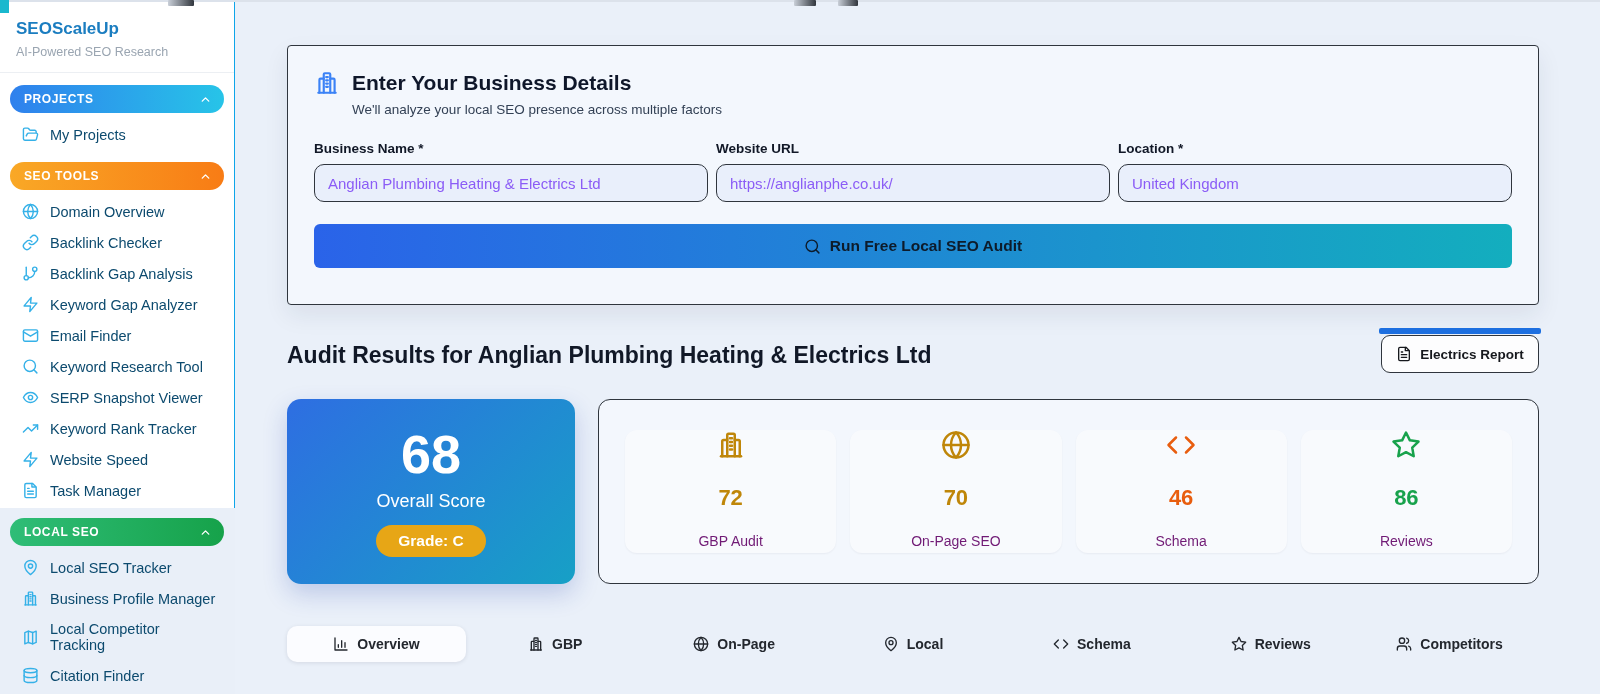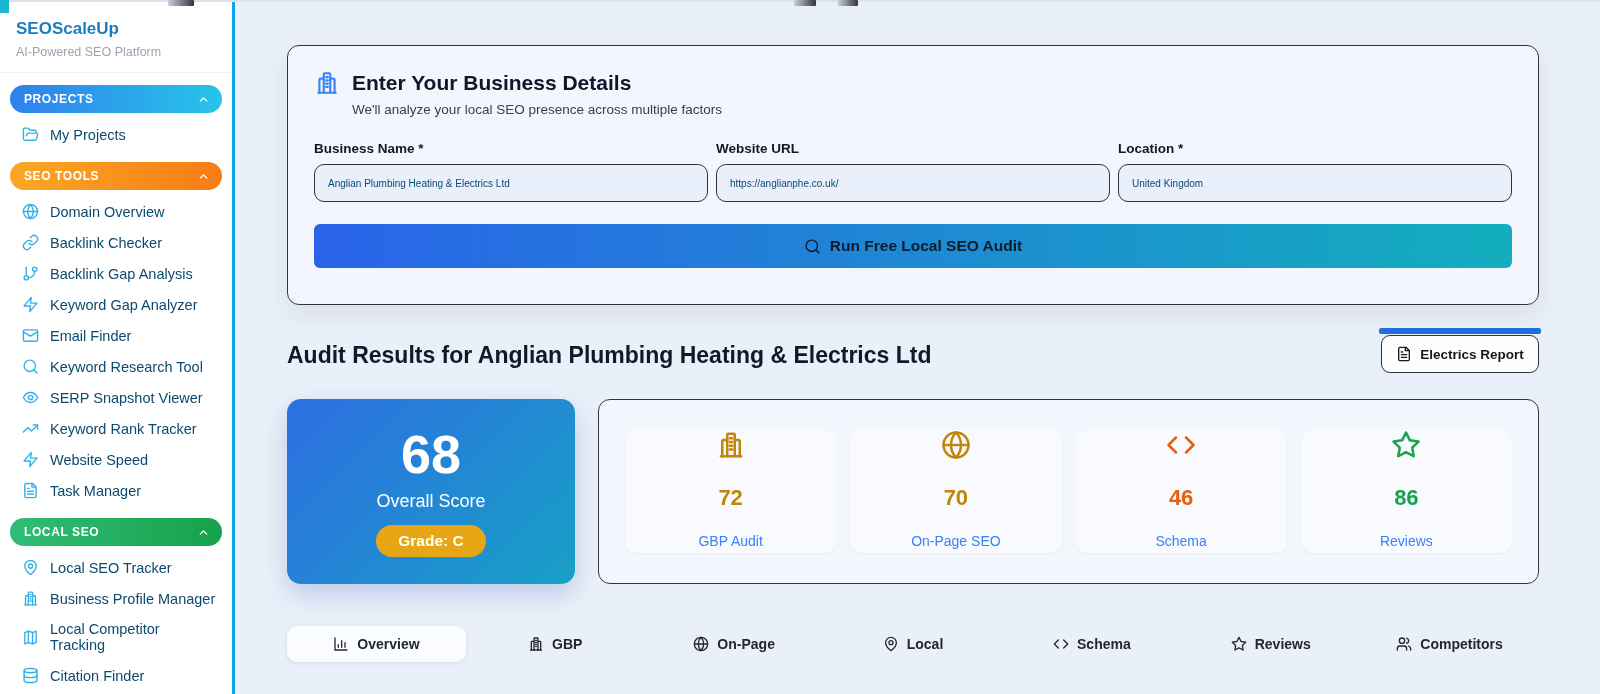--- a/index.html
+++ b/index.html
@@ -16,51 +16,51 @@
   
   .top-line { position:absolute; top:0; left:0; right:0; height:2px; background:#dce2eb; z-index:40; }
   .smudge { position:absolute; top:0; height:6px; border-radius:1px; z-index:41;
             background:linear-gradient(90deg,#c9cfd8,#31363d); }
   .smudge.s1 { left:168px; width:26px; }
   .smudge.s2 { left:794px; width:22px; }
   .smudge.s3 { left:838px; width:20px; }
   .teal-corner { position:absolute; left:0; top:0; width:9px; height:13px; background:#1ab8ce; z-index:42; }
 
   
-  .sidebar { position:absolute; left:0; top:0; width:235px; height:694px; background:#ffffff;
-             border-right:3px solid #0ea5e9; z-index:10; }
+  .sidebar { position:absolute; left:0; top:0; width:235px; height:508px; background:#ffffff;
+             border-right:1px solid #0ea5e9; z-index:10; }
   .brand { padding:19px 16px 13px 16px; border-bottom:1px solid #eceff3; }
   .brand-title { color:#1b7dc0; font-size:17px; font-weight:bold; }
   .brand-sub { color:#9aa5b1; font-size:12.5px; margin-top:6px; }
   .section-pill { margin:12px 10px 6px 10px; height:28px; border-radius:14px; display:flex;
                   align-items:center; justify-content:space-between; padding:0 12px 0 14px;
                   color:#fff; font-size:12px; font-weight:bold; letter-spacing:.6px; cursor:pointer; }
   .pill-projects { background:linear-gradient(90deg,#2f80ed,#27c4e8); }
   .pill-seotools { background:linear-gradient(90deg,#f9a826,#f87c15); }
   .pill-localseo { background:linear-gradient(90deg,#2fbd77,#16a24a);gap:28px; }
   .section-pill .chev { width:13px; height:13px; color:#fff; }
   .nav-item { display:flex; align-items:center; gap:11px; padding:7px 16px 7px 22px;
               font-size:14.5px; color:#0c4a6e; cursor:pointer; }
   .nav-item .ic { width:17px; height:17px; color:#35b1e8; }
 
   
   .main { position:absolute; left:235px; top:0; right:0; bottom:0; background:#eaf0f9; }
   .content { position:absolute; left:52px; top:0; width:1252px; }
 
   .form-card { margin-top:45px; height:260px; background:#f3f7fd; border:1.5px solid #2f353d;
-               border-radius:12px; padding:24px 26px; box-shadow:0 10px 24px rgba(30,41,59,.08); }
+               border-radius:4px; padding:24px 26px; box-shadow:0 10px 24px rgba(30,41,59,.08); }
   .fc-head { display:flex; align-items:center; gap:12px; }
   .fc-head .ic { width:26px; height:26px; color:#3b82f6; }
   .fc-title { font-size:21px; font-weight:bold; color:#0f172a; }
   .fc-sub { font-size:13.5px; color:#334155; margin:6px 0 0 38px; }
   .fields { display:flex; gap:8px; margin-top:24px; }
   .field { flex:1; }
   .field label { display:block; font-size:13.5px; font-weight:bold; color:#111827; margin-bottom:8px; }
   .field input { width:100%; height:38px; border:1.6px solid #2f353d; border-radius:10px;
-                 background:#e9effb; padding:12px 13px; font-size:10px; color:#0c4a6e; font-family:inherit; }
+                 background:#e9effb; padding:12px 13px; font-size:15px; color:#8b5cf6; font-family:inherit; }
   .audit-btn { margin-top:22px; width:100%; height:44px; border:none; border-radius:6px;
                background:linear-gradient(90deg,#2a63e9 0%,#13aebe 100%);
                display:flex; align-items:center; justify-content:center; gap:9px;
                font-size:15.5px; font-weight:600; color:#0d1b2a; cursor:pointer; font-family:inherit; }
   .audit-btn .ic { width:17px; height:17px; color:#0d1b2a; }
 
   .results-head { display:flex; align-items:flex-end; justify-content:space-between; margin-top:30px; }
   .results-title { font-size:23px; font-weight:bold; color:#111827; padding-bottom:4px; }
   .report-wrap { position:relative; }
   .report-bar { position:absolute; top:-7px; left:-2px; right:-2px; height:6px; background:#1d6fe0; border-radius:2px; }
@@ -78,21 +78,21 @@
   .score-label { font-size:18px; margin-top:10px; }
   .grade-pill { margin-top:13px; background:#e7a616; padding:7px 22px; border-radius:18px;
                 font-size:15.5px; font-weight:bold; color:#fff; }
 
   .metrics-card { flex:1; height:185px; border:1.5px solid #2f353d; border-radius:12px; background:#f3f7fd;
                   display:flex; align-items:center; padding:0 26px; gap:14px; }
   .metric { flex:1; height:123px; background:#f8fafd; border-radius:12px; display:flex; flex-direction:column;
             align-items:center; justify-content:flex-start; gap:22px; box-shadow:0 1px 2px rgba(15,23,42,.05); }
   .metric .ic { width:30px; height:30px; margin-bottom:3px; }
   .m-val { font-size:22px; font-weight:bold; }
-  .m-label { font-size:14px; color:#3b82f6; }
+  .m-label { font-size:14px; color:#701a75; }
   .c-amber { color:#bf8609; } .c-green { color:#18a24c; } .c-orange { color:#e85d0e; }
 
   .tabs { display:flex; margin-top:42px; }
   .tab { flex:1; height:36px; display:flex; align-items:center; justify-content:center; gap:8px;
          font-size:14px; font-weight:600; color:#23272e; border-radius:10px; cursor:pointer; }
   .tab .ic { width:16px; height:16px; }
   .tab.active { background:#fbfcff; box-shadow:0 1px 4px rgba(15,23,42,.10); }
 </style>
 </head>
 <body>
@@ -195,21 +195,21 @@
 
 <div class="top-line"></div>
 <div class="smudge s1"></div>
 <div class="smudge s2"></div>
 <div class="smudge s3"></div>
 <div class="teal-corner"></div>
 
 <div class="sidebar">
   <div class="brand">
     <div class="brand-title">SEOScaleUp</div>
-    <div class="brand-sub">AI-Powered SEO Platform</div>
+    <div class="brand-sub">AI-Powered SEO Research</div>
   </div>
 
   <div class="section-pill pill-projects">
     <span>PROJECTS</span>
     <svg class="chev">
         <use href="#i-chevup"></use>
       </svg>
   </div>
   <div class="nav-item">
     <svg class="ic">

